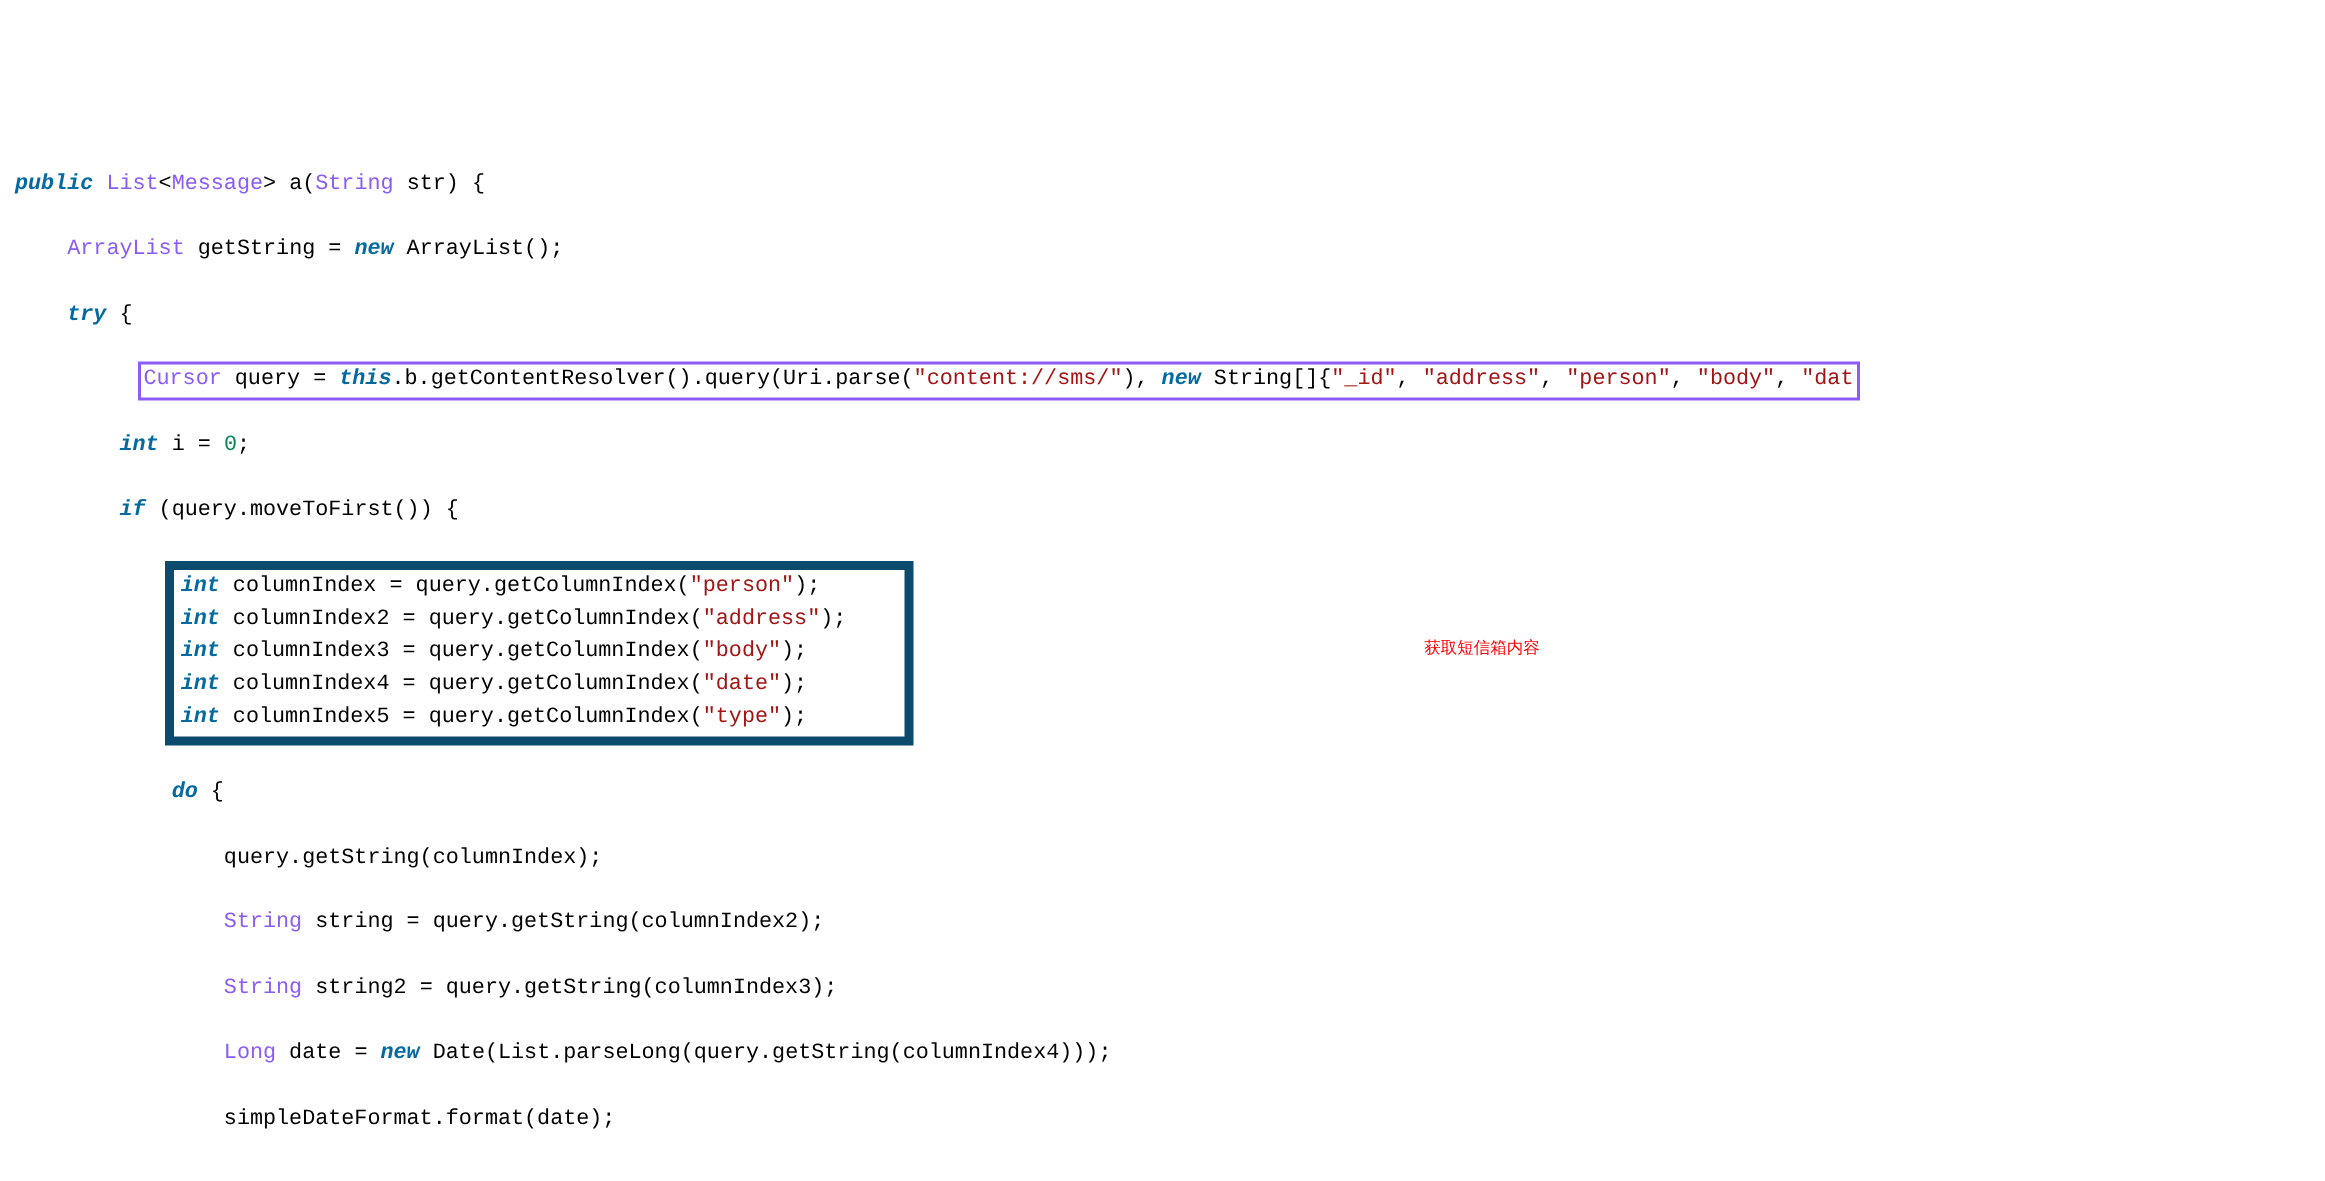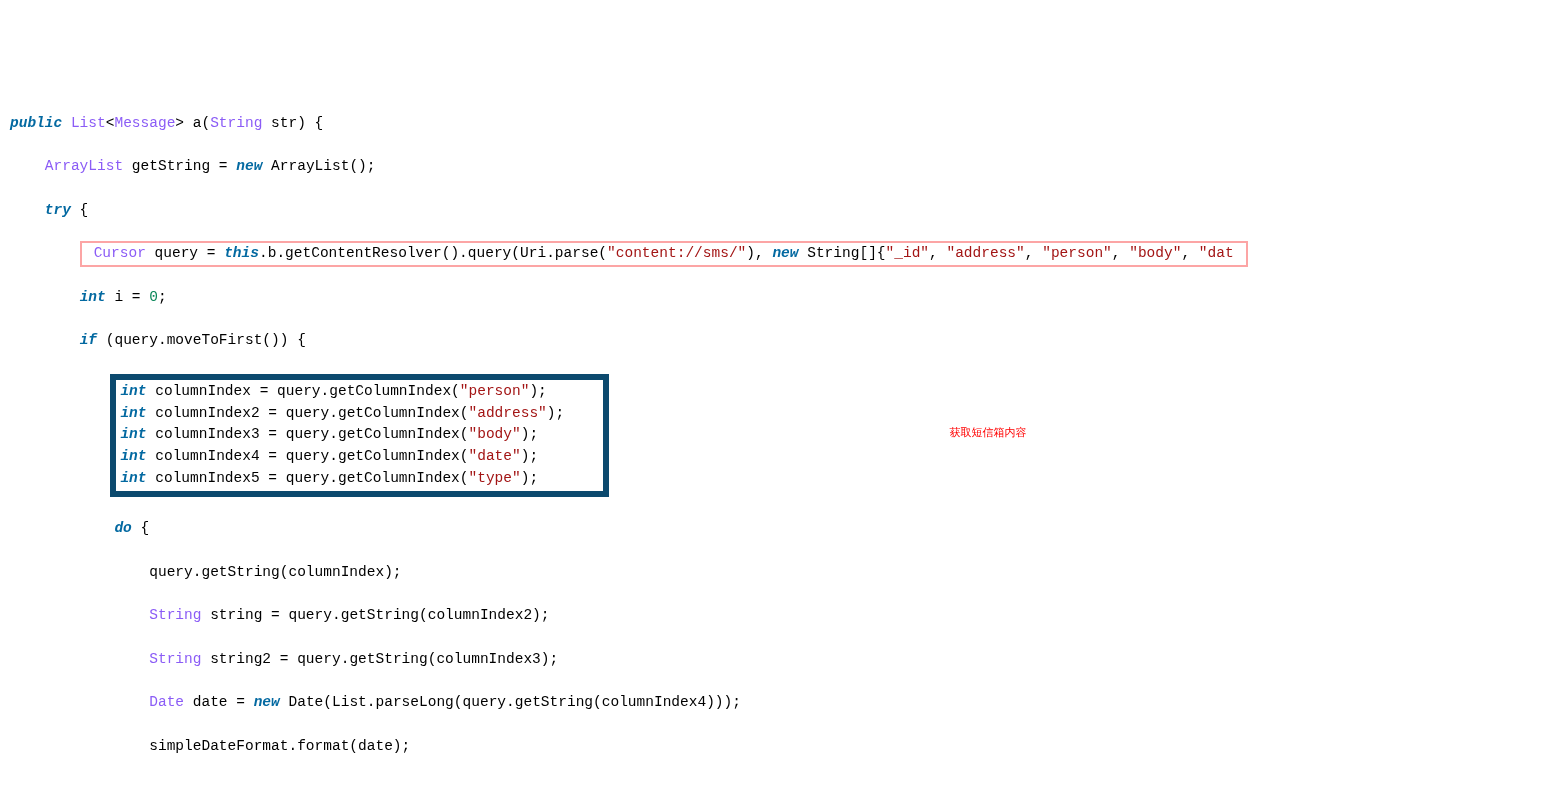--- a/index.html
+++ b/index.html
@@ -13,24 +13,24 @@
       overflow-x: hidden;
     }
     .line { display: block; position: relative; }
     .kw { color: #0369a1; font-weight: bold; font-style: italic; }
     .type { color: #8b5cf6; }
     .str { color: #a31515; }
     .ident { color: #000000; }
     .num { color: #098658; }
     
     .redbox {
-      border: 2px solid #fca5a5;
+      border: 2px solid #8b5cf6;
       display: inline-block;
-      padding: 0 12px;
-      margin: -2px 0;
+      padding: 0 2px;
+      margin: -2px 12px;
     }
     .redbox-multi {
       border: 6px solid #0c4a6e;
       display: inline-block;
       padding: 1px 4px;
       margin-left: -4px;
       vertical-align: top;
     }
     .annotation {
       color: #ff0000;
@@ -56,21 +56,21 @@
 <span class="line"><span>        </span><span class="kw">if</span><span> (query.moveToFirst()) {</span></span>
 <span class="line">            <span class="multiwrap"><span class="redbox-multi"><span class="kw">int</span><span> columnIndex = query.getColumnIndex(</span><span class="str">"person"</span><span>);</span>     
 <span class="kw">int</span><span> columnIndex2 = query.getColumnIndex(</span><span class="str">"address"</span><span>);</span>    
 <span class="kw">int</span><span> columnIndex3 = query.getColumnIndex(</span><span class="str">"body"</span><span>);</span>       
 <span class="kw">int</span><span> columnIndex4 = query.getColumnIndex(</span><span class="str">"date"</span><span>);</span>       
 <span class="kw">int</span><span> columnIndex5 = query.getColumnIndex(</span><span class="str">"type"</span><span>);</span>       </span><span class="annotation">获取短信箱内容</span></span></span>
 <span class="line"><span>            </span><span class="kw">do</span><span> {</span></span>
 <span class="line"><span>                query.getString(columnIndex);</span></span>
 <span class="line"><span>                </span><span class="type">String</span><span> string = query.getString(columnIndex2);</span></span>
 <span class="line"><span>                </span><span class="type">String</span><span> string2 = query.getString(columnIndex3);</span></span>
-<span class="line"><span>                </span><span class="type">Date</span><span> date = </span><span class="kw">new</span><span> Date(List.</span><span class="ident">parseLong</span><span>(query.getString(columnIndex4)));</span></span>
+<span class="line"><span>                </span><span class="type">Long</span><span> date = </span><span class="kw">new</span><span> Date(List.</span><span class="ident">parseLong</span><span>(query.getString(columnIndex4)));</span></span>
 <span class="line"><span>                simpleDateFormat.format(date);</span></span>
 
 
 
 
 
 
 
 
 

